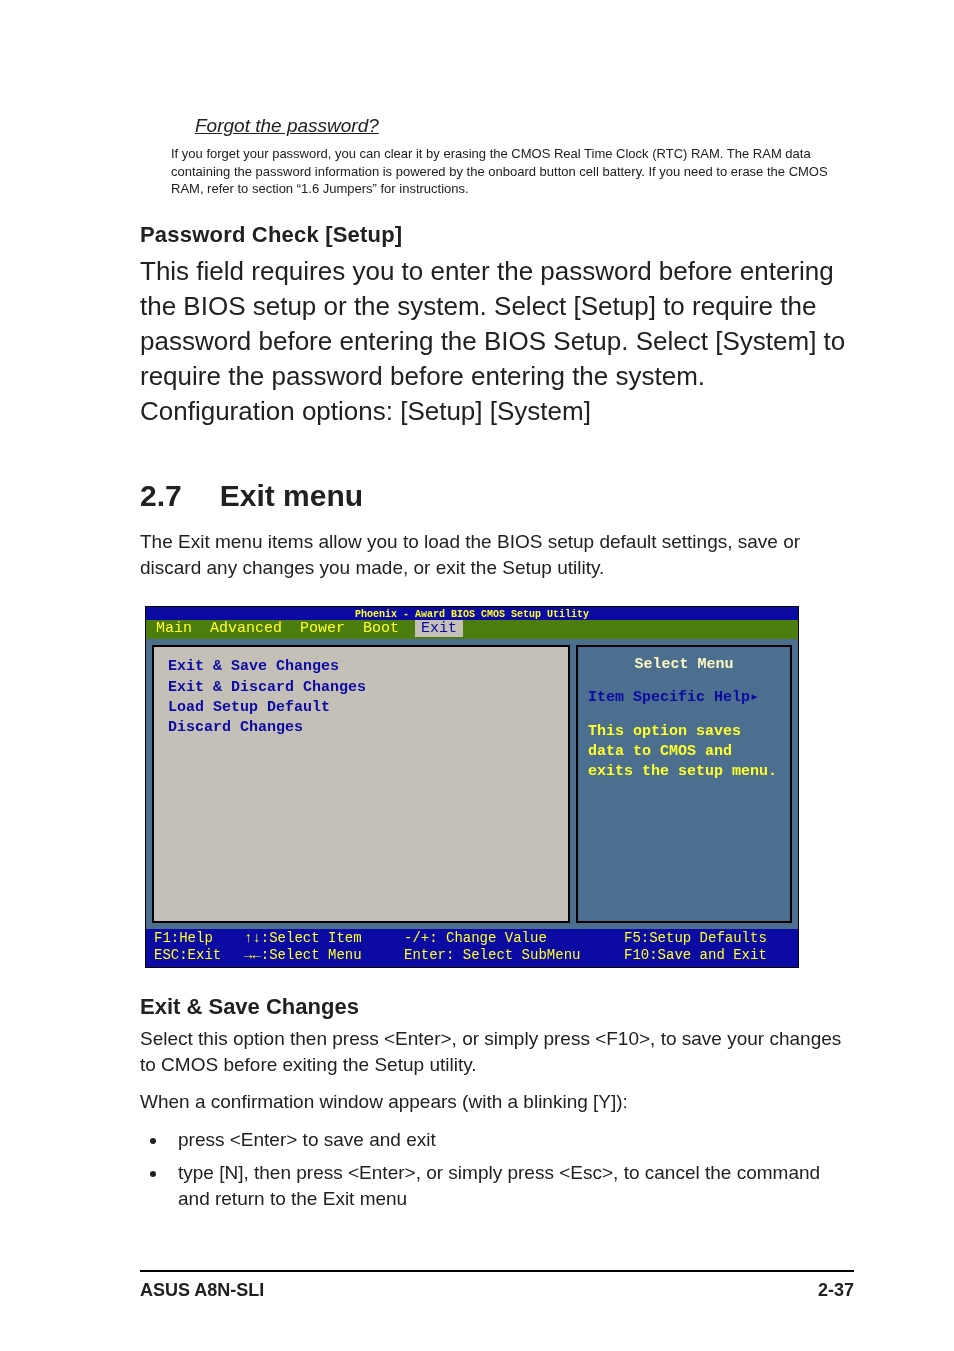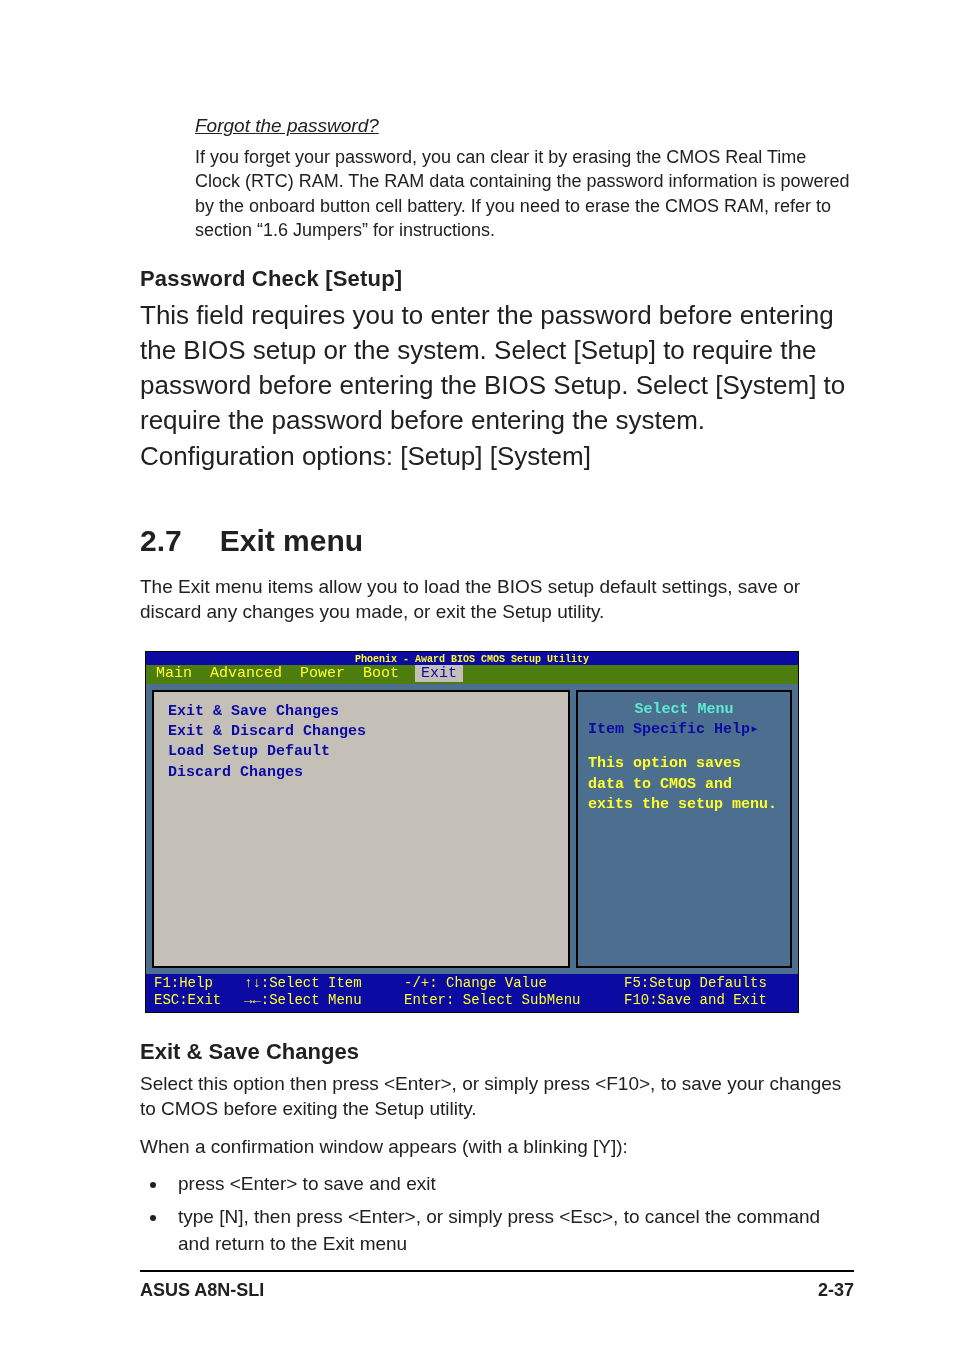--- a/index.html
+++ b/index.html
@@ -13,23 +13,23 @@
     padding: 115px 100px 0 140px;
   }
   .forgot-title {
     font-style: italic;
     text-decoration: underline;
     font-size: 19px;
     margin-bottom: 8px;
     margin-left: 55px;
   }
   .forgot-body {
-    font-size: 18px;
-    line-height: 1.35;
-    margin-left: 55px;
+    font-size: 13px;
+    line-height: 1.35;
+    margin-left: 31px;
     margin-bottom: 24px;
   }
   .section-heading {
     font-weight: bold;
     font-size: 22px;
     margin-bottom: 6px;
     letter-spacing: 0.2px;
   }
   .section-body {
     font-size: 26px;
@@ -100,22 +100,23 @@
     margin: 6px 6px 6px 2px;
     background: #4c6f8f;
     border: 2px solid #000;
     padding: 8px 10px;
     color: #ffff2b;
     font-size: 15px;
     font-weight: bold;
     line-height: 1.35;
   }
   .bios-right .select-menu {
-    color: #5eead4;
+    color: #fef9c3;
     text-align: center;
+    margin-bottom: 12px;
   }
   .bios-right .help-label {
     color: #0b0aa3;
     margin-bottom: 14px;
   }
   .bios-footer {
     background: #0b0aa3;
     color: #ffff2b;
     font-size: 14px;
     padding: 1px 8px 3px 8px;

